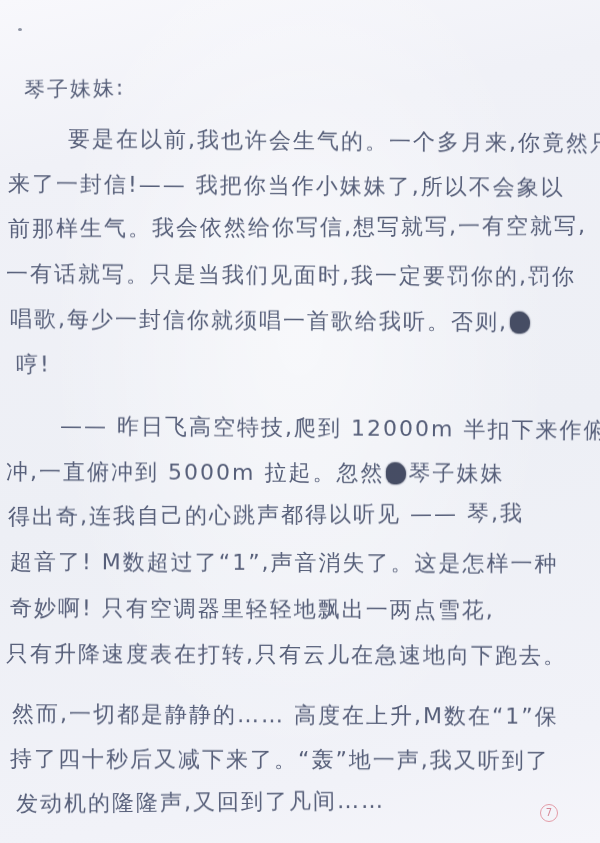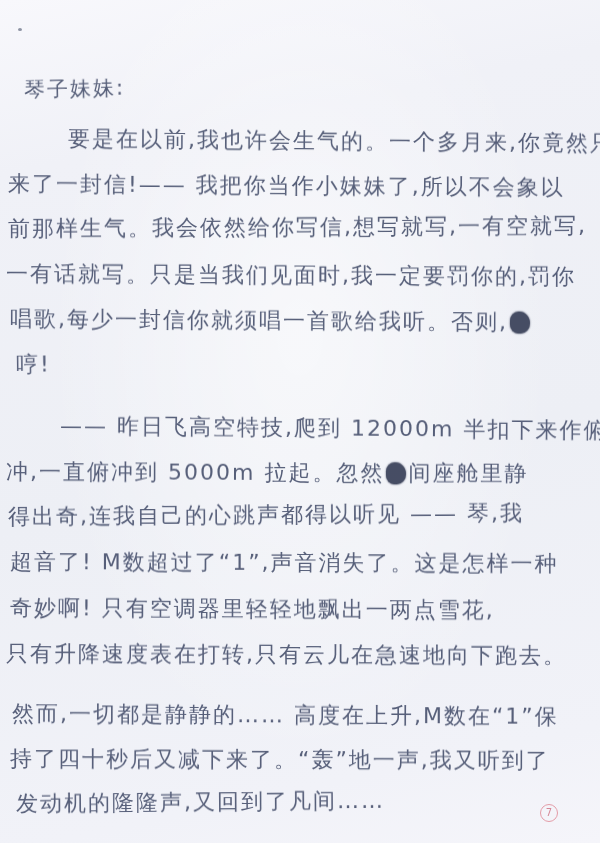--- a/index.html
+++ b/index.html
@@ -91,21 +91,21 @@
   <div class="line salutation">琴子妹妹:</div>
 
   <div class="line l01">要是在以前,我也许会生气的。一个多月来,你竟然只</div>
   <div class="line l02">来了一封信!—— 我把你当作小妹妹了,所以不会象以</div>
   <div class="line l03">前那样生气。我会依然给你写信,想写就写,一有空就写,</div>
   <div class="line l04">一有话就写。只是当我们见面时,我一定要罚你的,罚你</div>
   <div class="line l05"><span>唱歌,每少一封信你就须唱一首歌给我听。否则,</span><span class="ink-blot"></span></div>
   <div class="line l06">哼!</div>
 
   <div class="line l07">—— 昨日飞高空特技,爬到 12000m 半扣下来作俯</div>
-  <div class="line l08"><span>冲,一直俯冲到 5000m 拉起。忽然</span><span class="ink-blot"></span><span>间座舱里静</span></div>
+  <div class="line l08"><span>冲,一直俯冲到 5000m 拉起。忽然</span><span class="ink-blot"></span><span>琴子妹妹</span></div>
   <div class="line l09">得出奇,连我自己的心跳声都得以听见 —— 琴,我</div>
   <div class="line l10">超音了! M数超过了“1”,声音消失了。这是怎样一种</div>
   <div class="line l11">奇妙啊! 只有空调器里轻轻地飘出一两点雪花,</div>
   <div class="line l12">只有升降速度表在打转,只有云儿在急速地向下跑去。</div>
 
   <div class="line l13">然而,一切都是静静的…… 高度在上升,M数在“1”保</div>
   <div class="line l14">持了四十秒后又减下来了。“轰”地一声,我又听到了</div>
   <div class="line l15">发动机的隆隆声,又回到了凡间……</div>
 
   <div class="page-badge">7</div>

